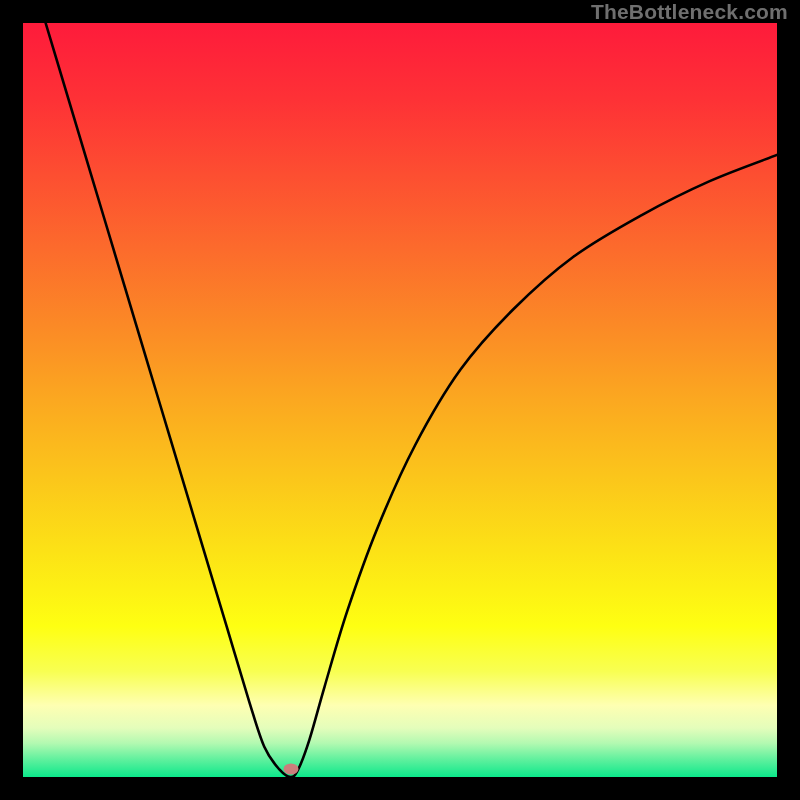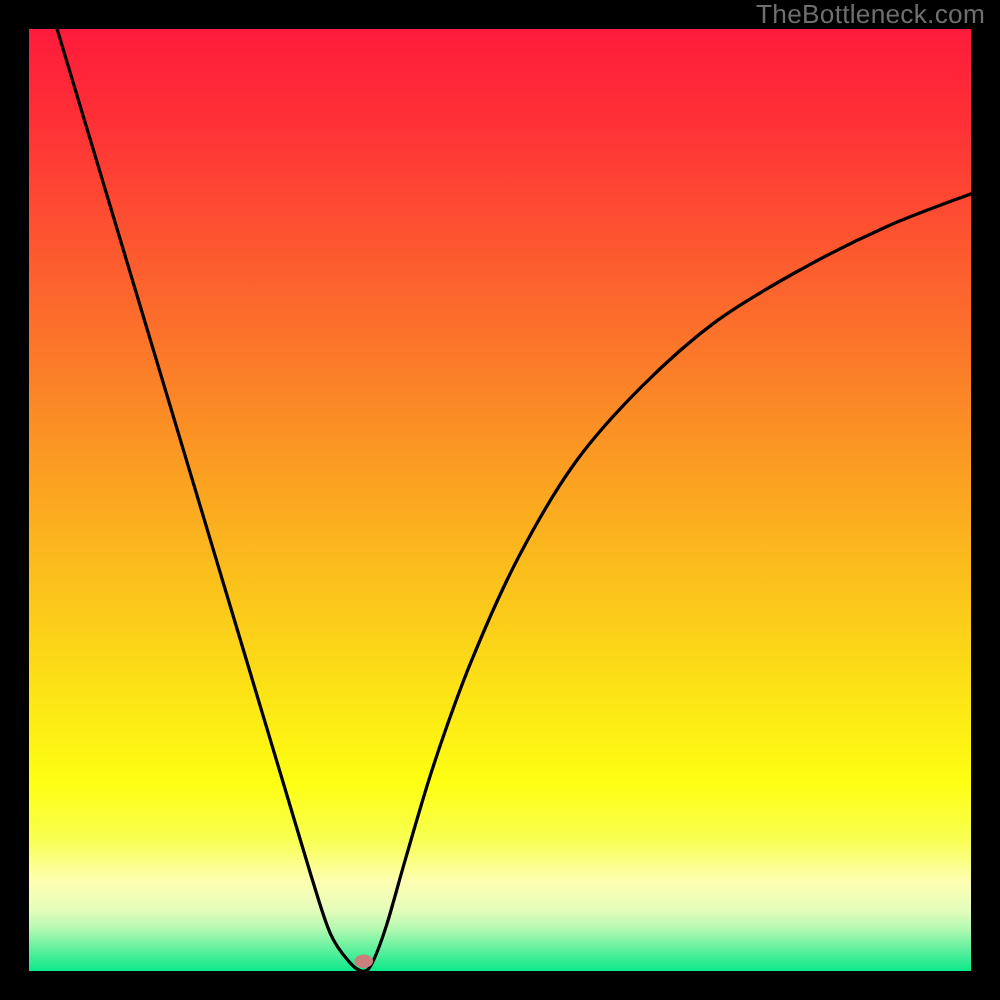--- a/index.html
+++ b/index.html
@@ -47,21 +47,21 @@
     background: #cb7e7c;
     border-radius: 50%;
     transform: translate(-50%, -50%);
   }
   .watermark {
     position: absolute;
     top: 0px;
     right: 12px;
     font-family: Arial, Helvetica, sans-serif;
     font-size: 21px;
-    font-weight: 400;
+    font-weight: 700;
     color: #6f6f6f;
     letter-spacing: 0.2px;
     user-select: none;
   }
 </style>
 </head>
 <body>
 
 <div class="frame">
 

